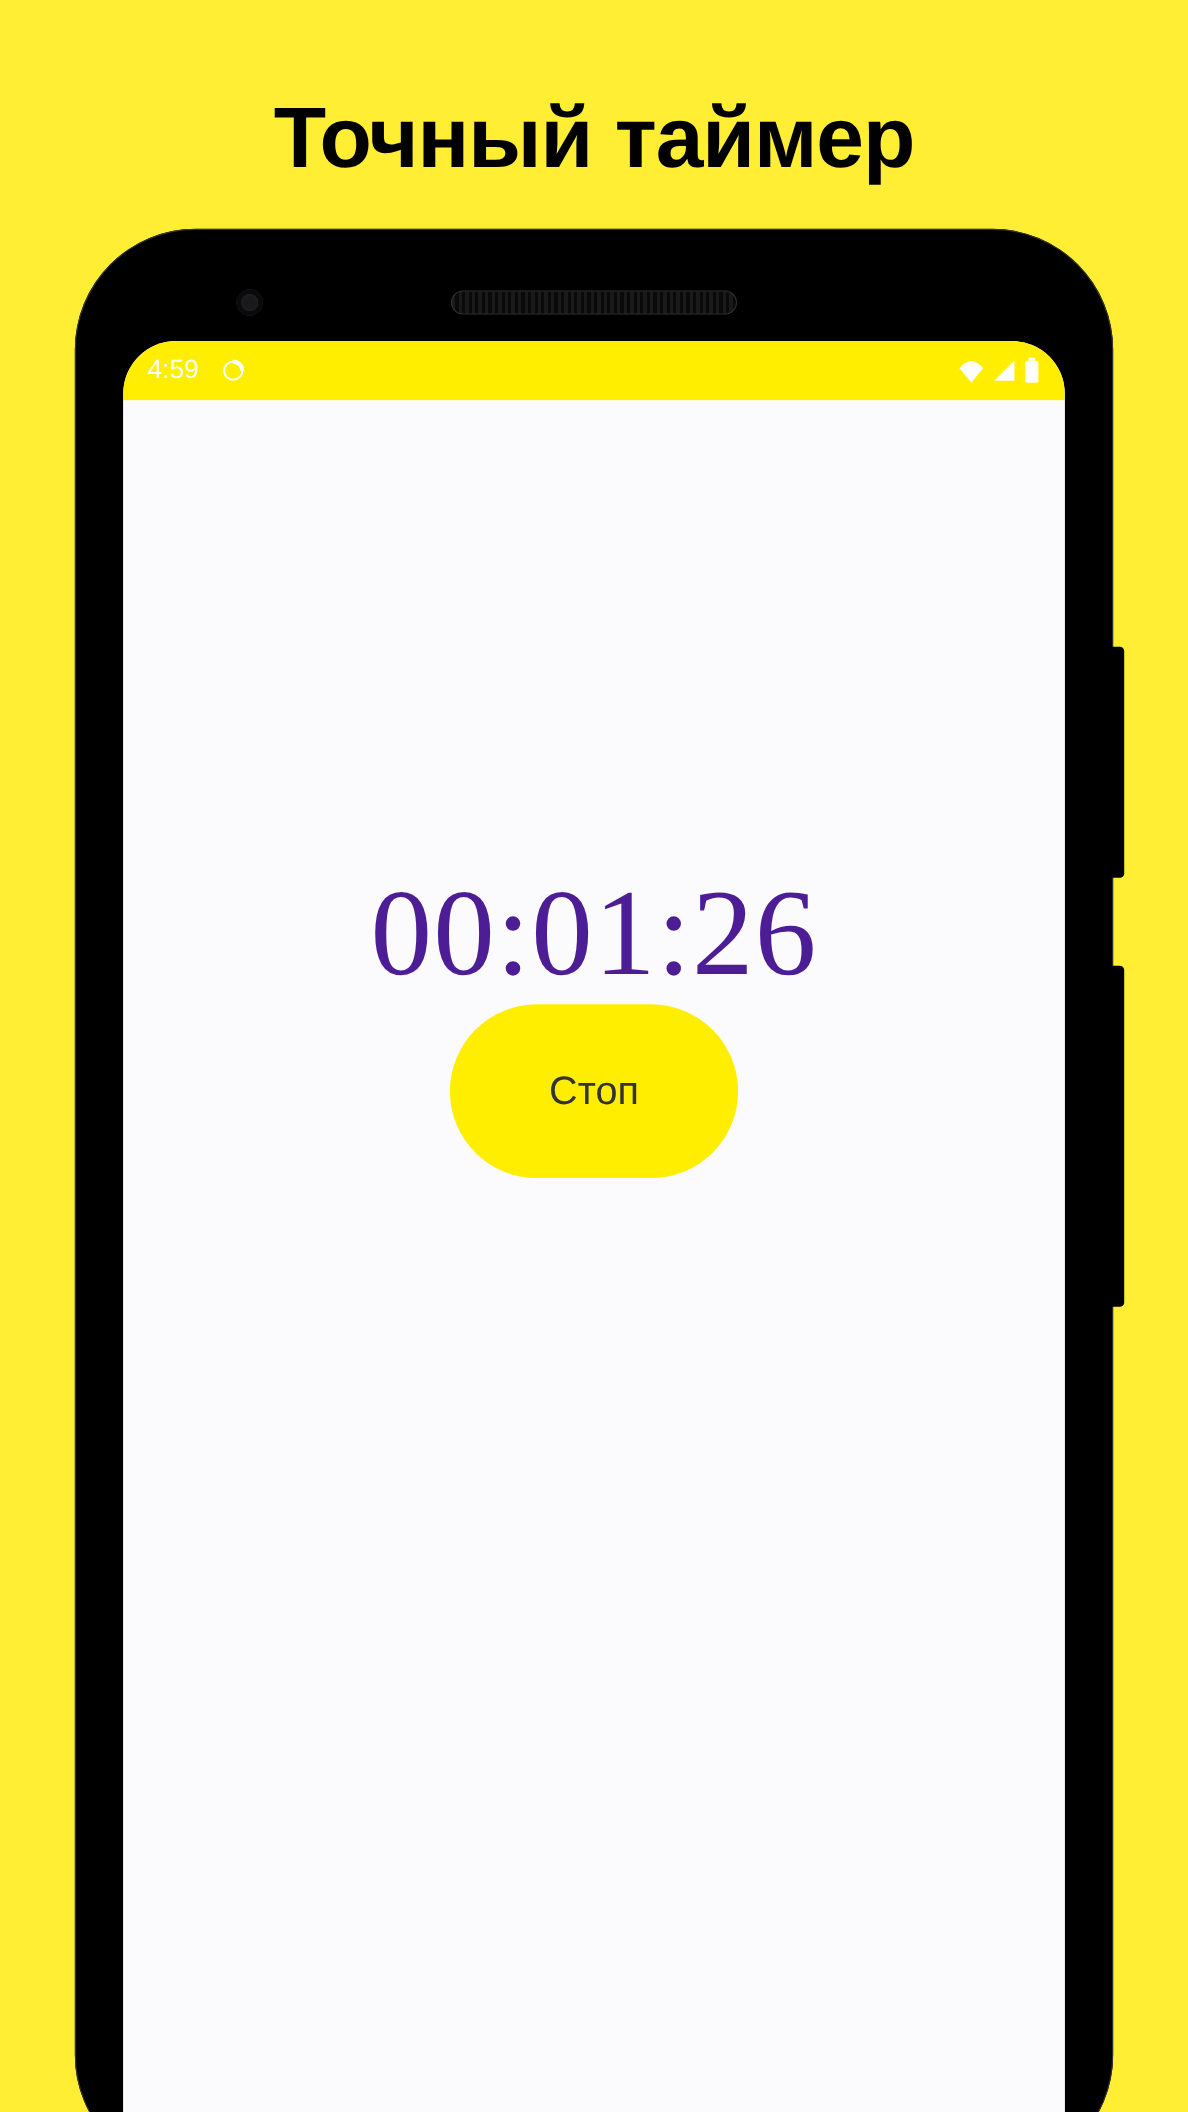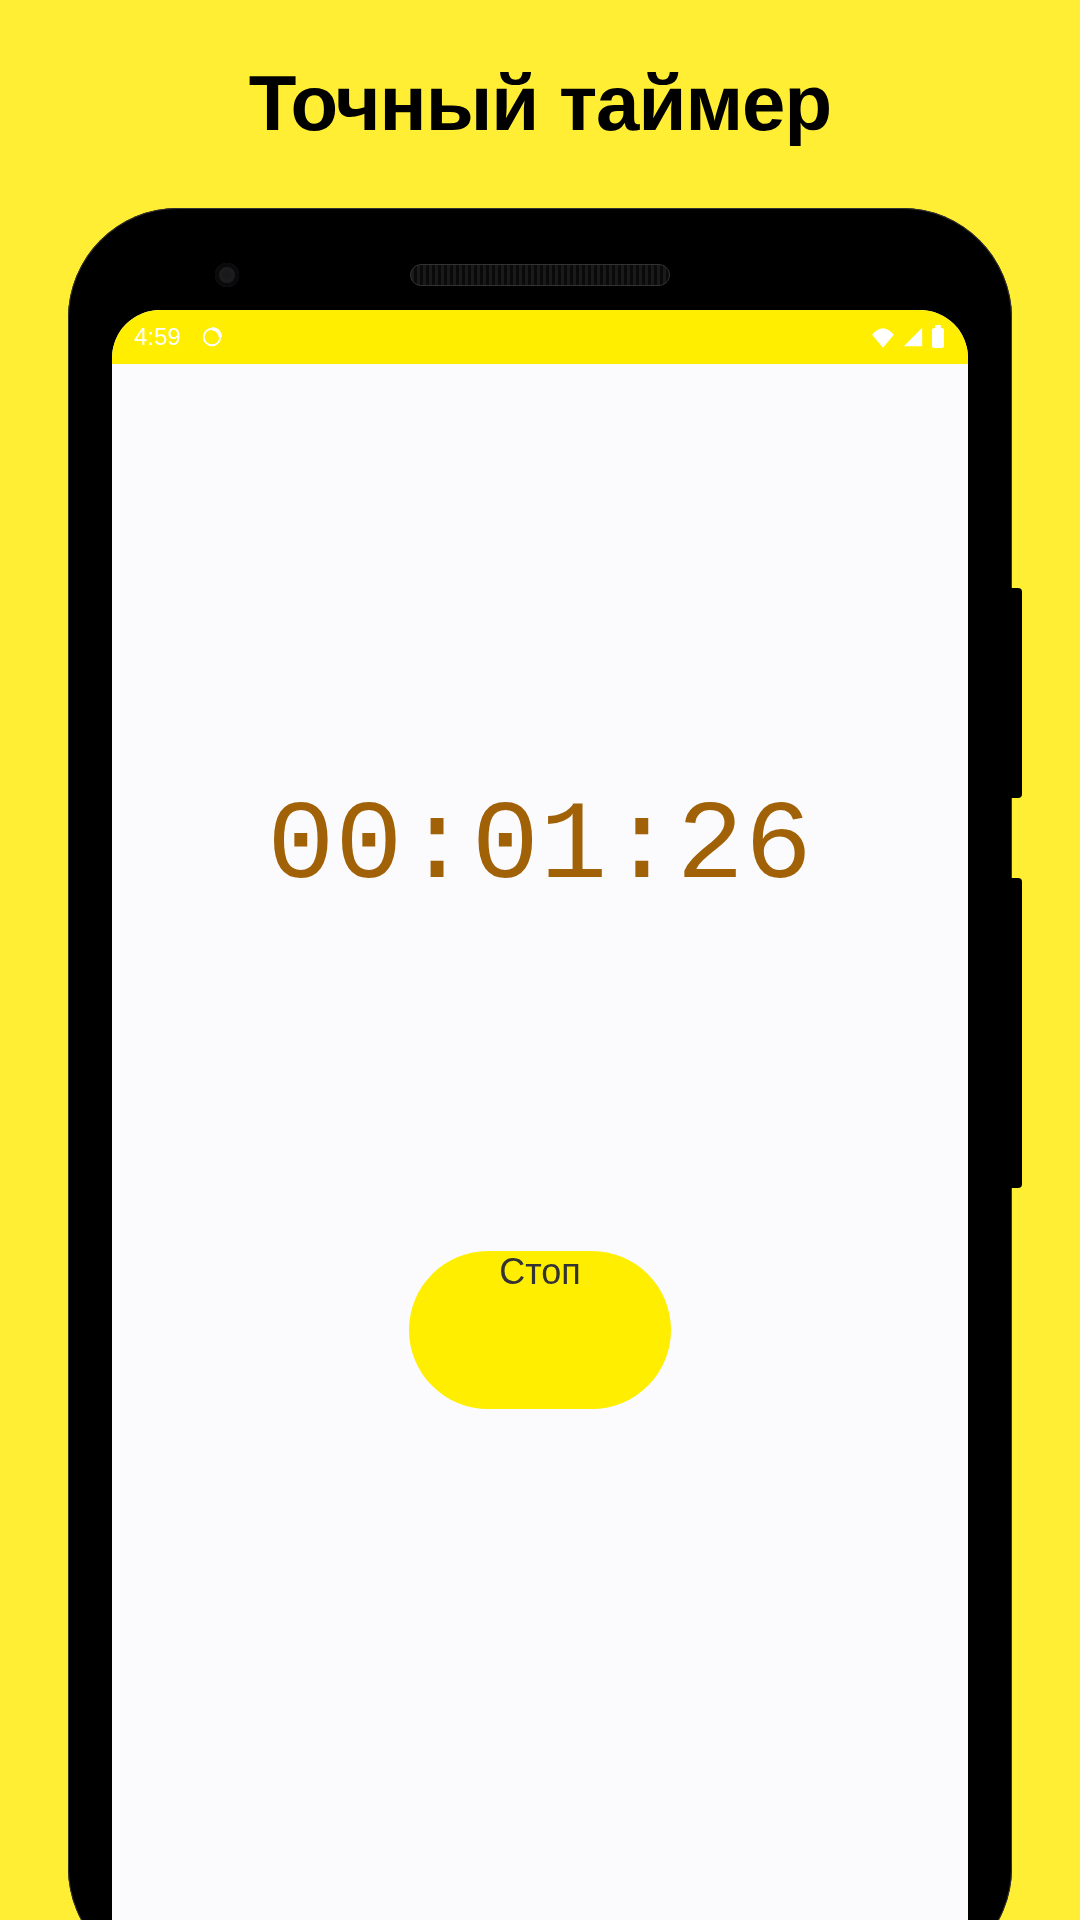--- a/index.html
+++ b/index.html
@@ -9,21 +9,21 @@
       background: #FFEE33;
       font-family: Arial, Helvetica, sans-serif;
       overflow: hidden;
       position: relative;
     }
     .page-title {
       text-align: center;
       font-size: 78px;
       font-weight: 700;
       color: #000;
-      padding-top: 58px;
+      padding-top: 80px;
       letter-spacing: -1px;
     }
 
     
     .phone {
       position: absolute;
       left: 68px;
       top: 208px;
       width: 944px;
       height: 1770px;
@@ -112,37 +112,36 @@
       background: #FBFBFD;
       display: flex;
       flex-direction: column;
       align-items: center;
     }
 
     .timer-display {
       margin-top: 420px;
       font-size: 112px;
       font-weight: 400;
-      color: #a16207;
+      color: #4c1d95;
       letter-spacing: 1px;
-      font-family: Liberation Mono, monospace;
+      font-family: Liberation Serif, serif;
     }
 
     .stop-btn {
-      margin-top: 340px;
       width: 262px;
       height: 158px;
       border-radius: 82px;
       background: #FFEE00;
       border: none;
       color: #333;
       font-size: 36px;
       font-weight: 400;
       display: flex;
-      align-items: flex-start;
+      align-items: center;
       justify-content: center;
       cursor: pointer;
     }
     .status-icon svg { display: block; }
   </style>
 </head>
 <body>
 
 <div class="page-title">Точный таймер</div>
 

